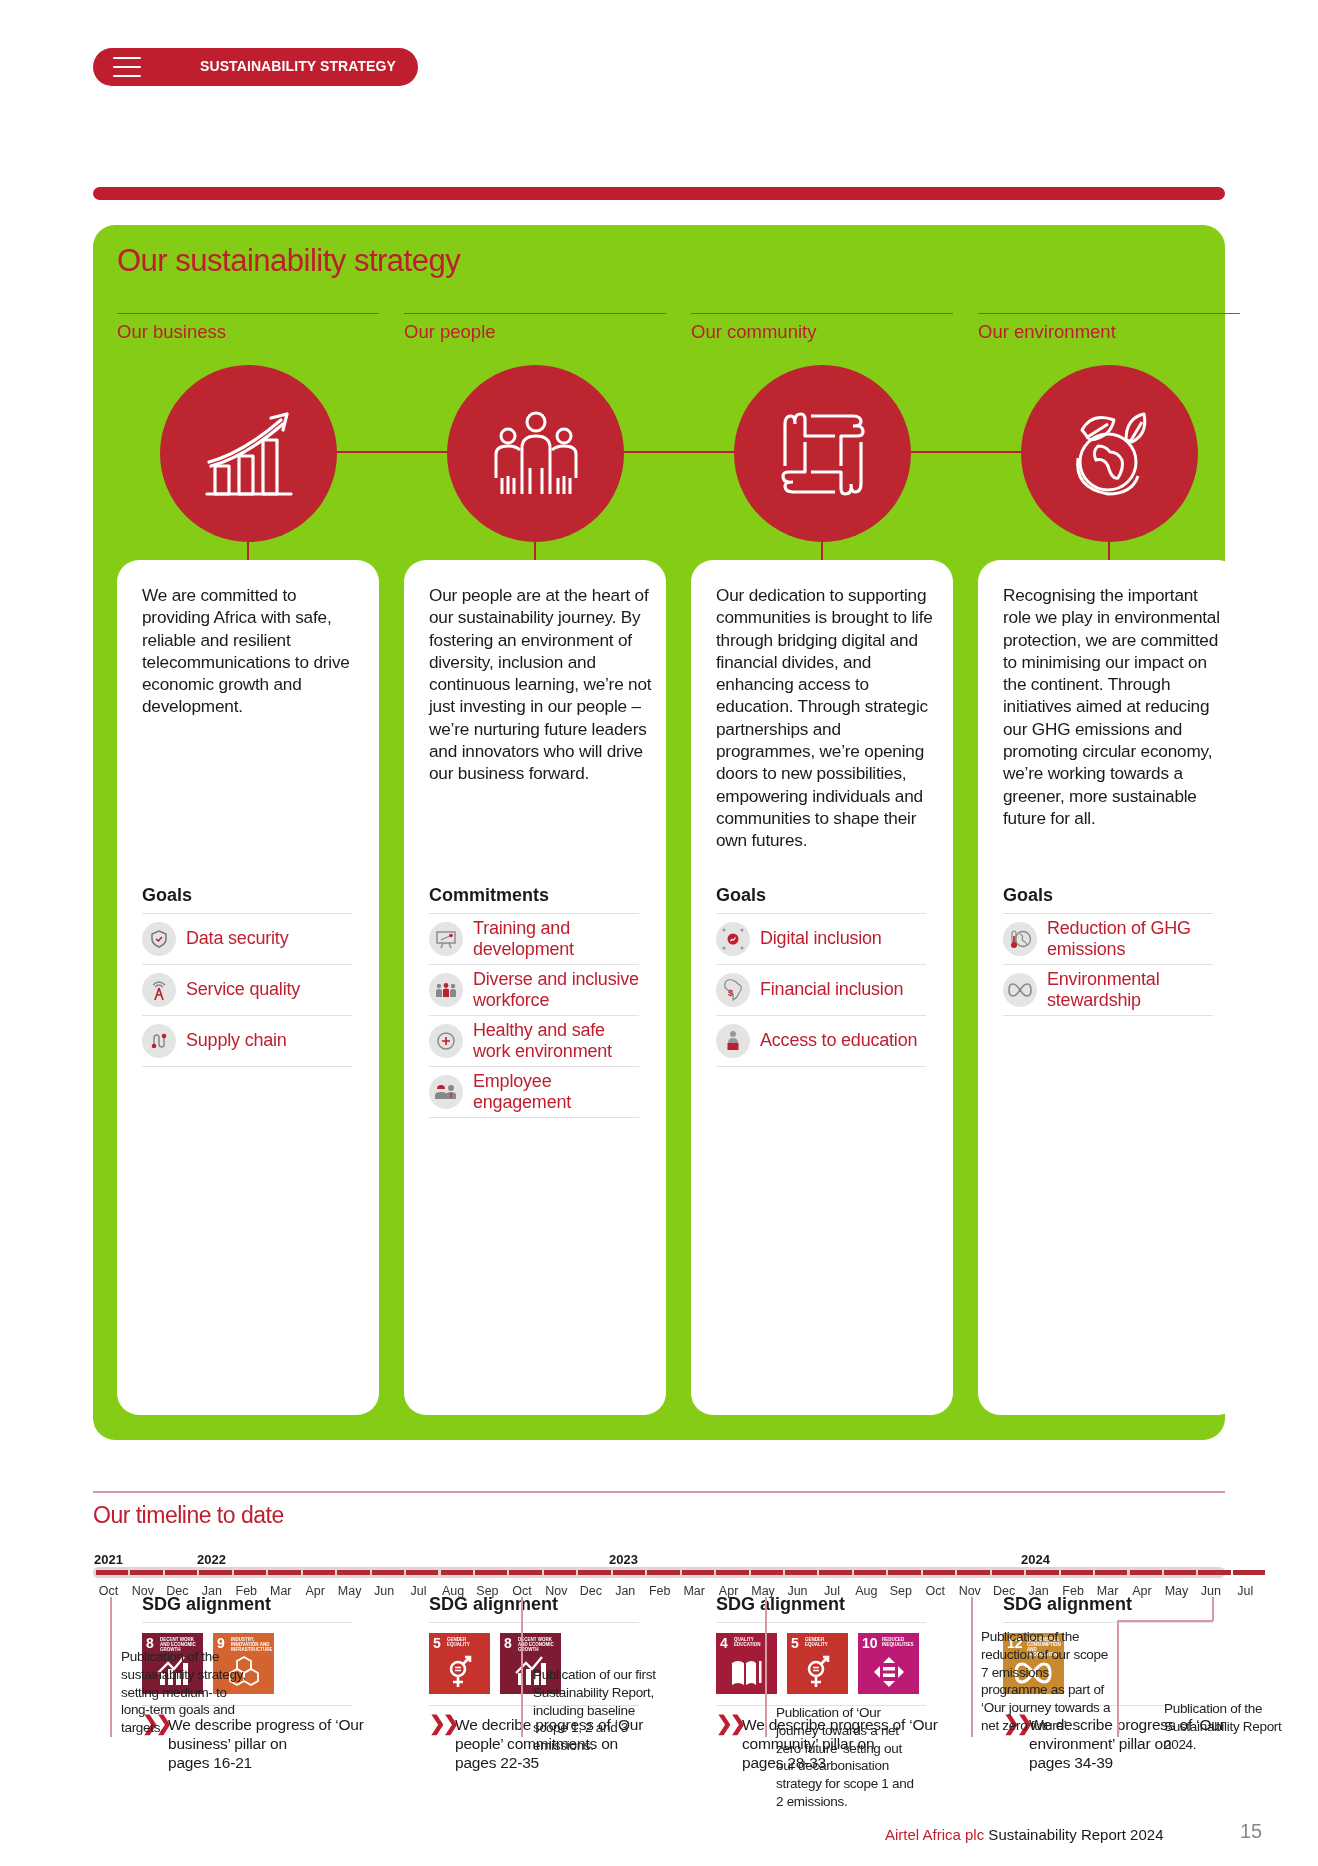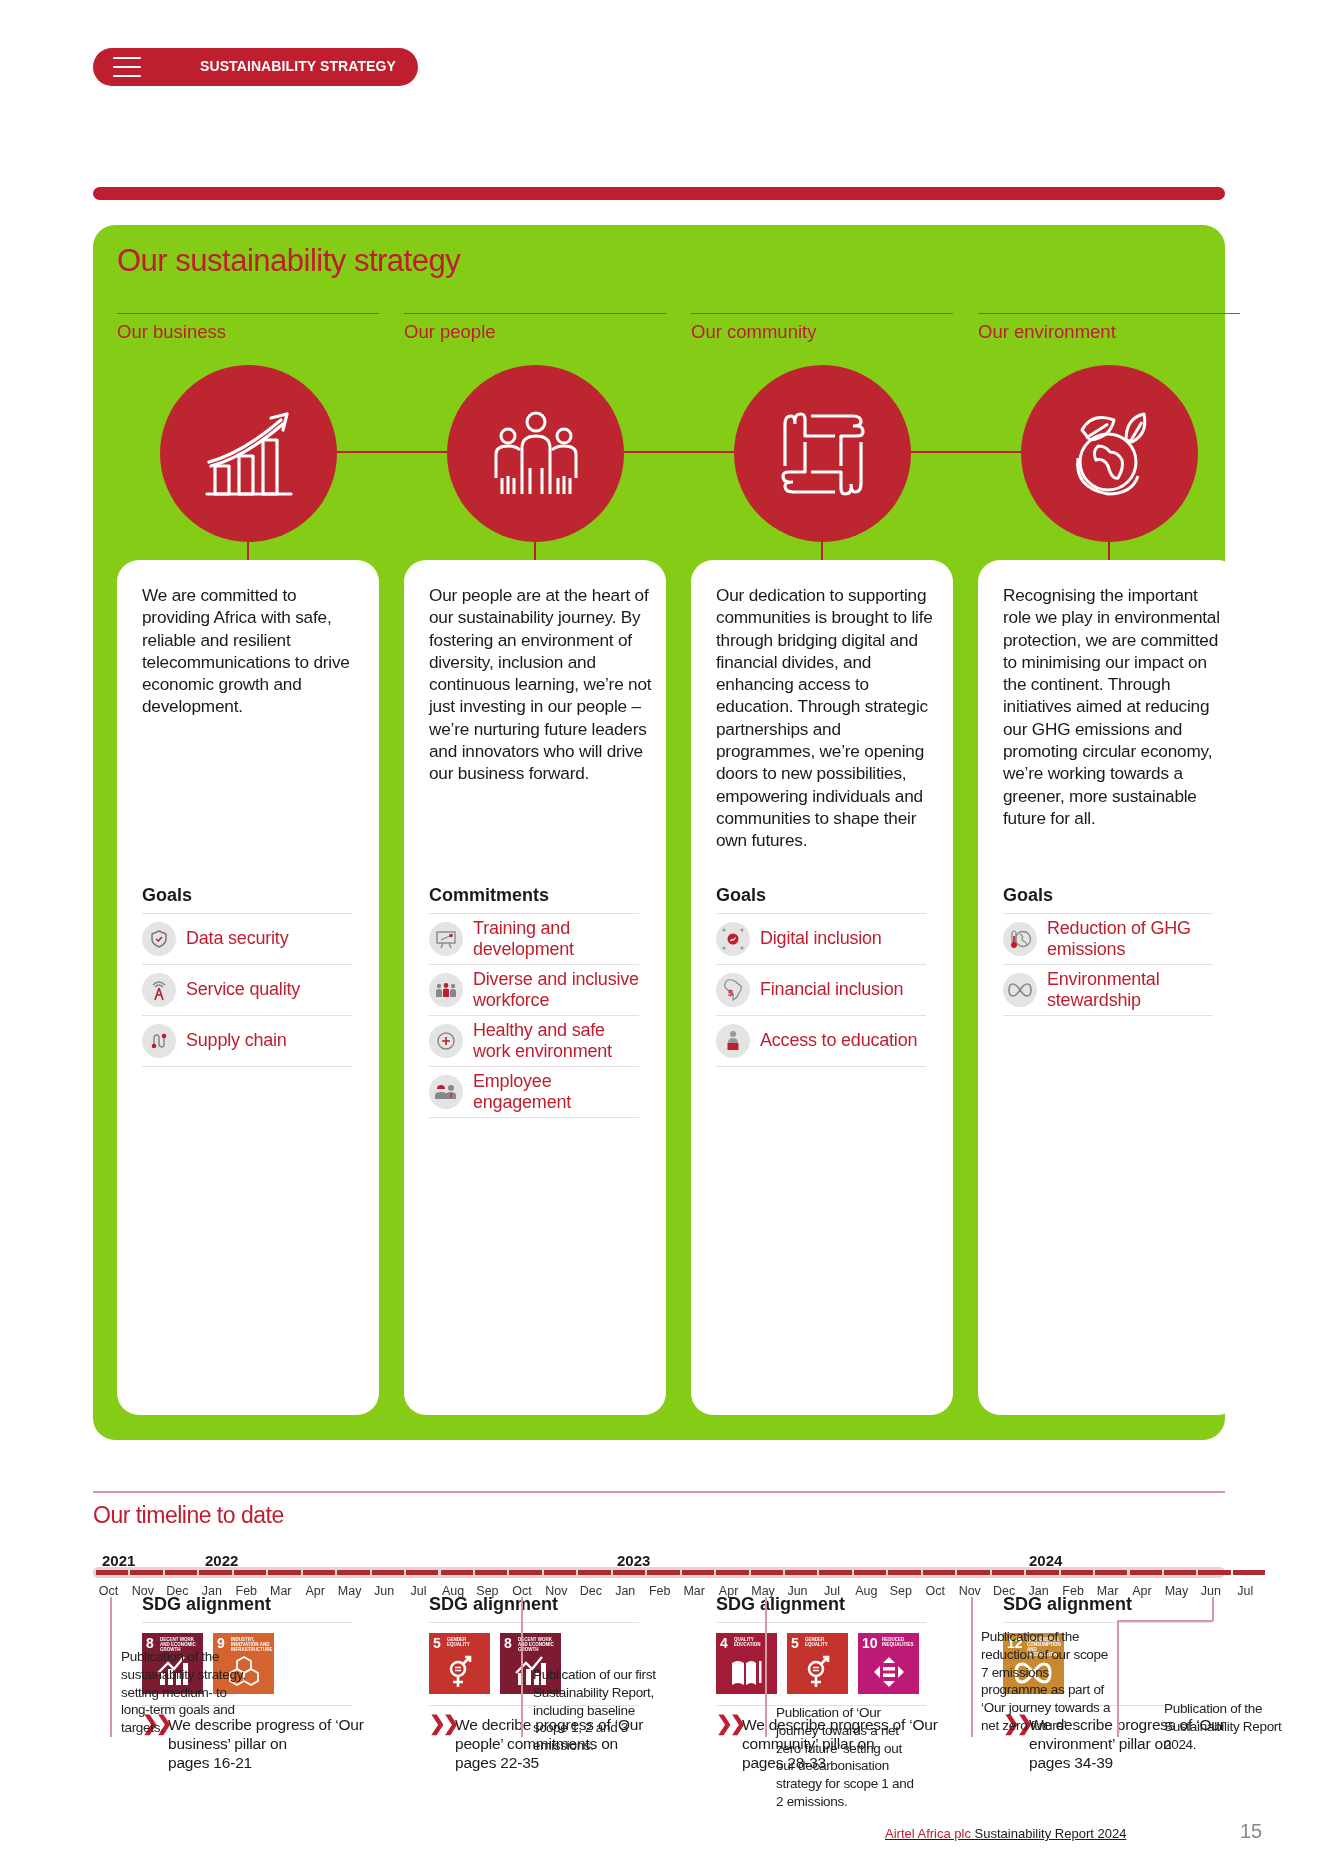--- a/index.html
+++ b/index.html
@@ -34,29 +34,29 @@
   .sdg { width: 61px; height: 61px; position: relative; color: #fff; }
   .sdg .num { position: absolute; left: 4px; top: 3px; font-weight: bold; font-size: 14px; line-height: 14px; }
   .sdg .tiny { position: absolute; left: 18px; top: 4px; font-size: 4.5px; line-height: 5px; font-weight: bold; text-transform: uppercase; width: 40px; }
   .sdg svg { position: absolute; left: 14px; top: 22px; }
 
   .progress { position: absolute; left: 25px; top: 1155px; width: 240px; font-size: 15.5px; line-height: 19px; color: #1a1a1a; padding-left: 26px; letter-spacing: -0.2px; }
   .progress .chev { position: absolute; left: 0; top: -1px; color: #be1e2d; font-weight: bold; font-size: 20px; letter-spacing: -3px; }
 
   .tl-rule { position: absolute; left: 93px; top: 1491px; width: 1132px; height: 1.5px; background: #d49aa0; }
   .tl-title { position: absolute; left: 93px; top: 1502px; color: #be1e2d; font-size: 23px; letter-spacing: -0.5px; }
-  .tl-year { position: absolute; top: 1552px; font-weight: bold; font-size: 15px; color: #1a1a1a; margin-left: 8px; }
+  .tl-year { position: absolute; top: 1552px; font-weight: bold; font-size: 13px; color: #1a1a1a; }
   .tl-track { position: absolute; left: 93px; top: 1567px; width: 1132px; height: 11px; background: #e3d3d5; border-radius: 6px; }
   .tl-seg { position: absolute; top: 1570px; height: 5px; background: #b02a34; }
   .tl-month { position: absolute; top: 1584px; font-size: 12.5px; color: #333; text-align: center; width: 35px; }
   .tl-line { position: absolute; width: 1.5px; background: #d49aa0; }
   .tl-hline { position: absolute; height: 1.5px; background: #d49aa0; }
   .tl-text { position: absolute; font-size: 13.5px; line-height: 17.8px; color: #222; letter-spacing: -0.3px; }
 
-  .footer { position: absolute; top: 1826px; left: 885px; font-size: 13px; text-decoration: underline; }
+  .footer { position: absolute; top: 1826px; left: 885px; font-size: 15px; }
   .footer .brand { color: #be1e2d; }
   .footer .rest { color: #1a1a1a; }
   .pageno { position: absolute; top: 1820px; left: 1240px; font-size: 20px; color: #888; }
 </style>
 </head>
 <body>
 
 <div class="nav-pill">
   <div class="hamburger">
       <span></span>

